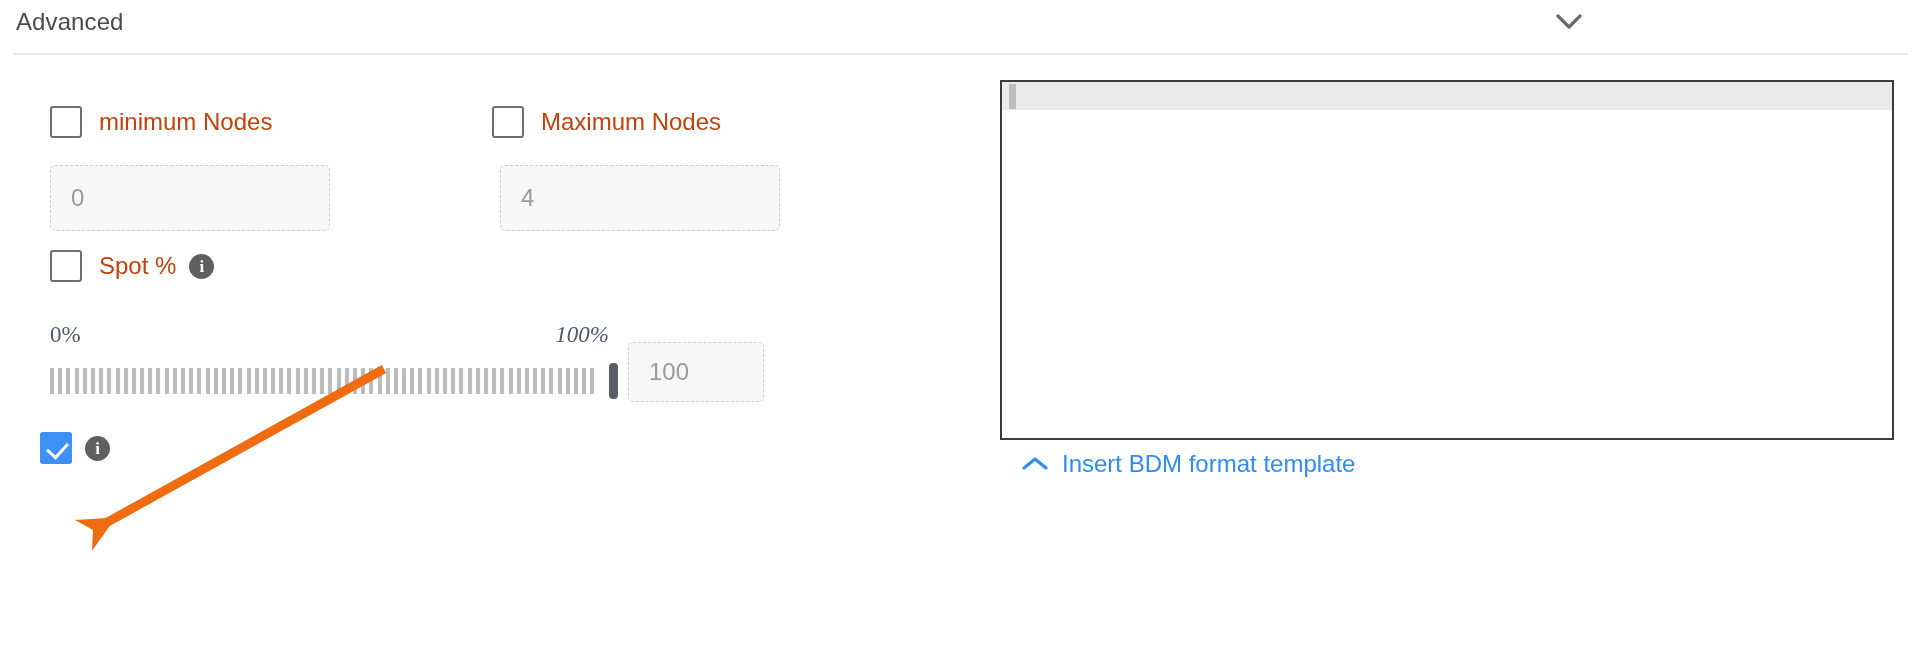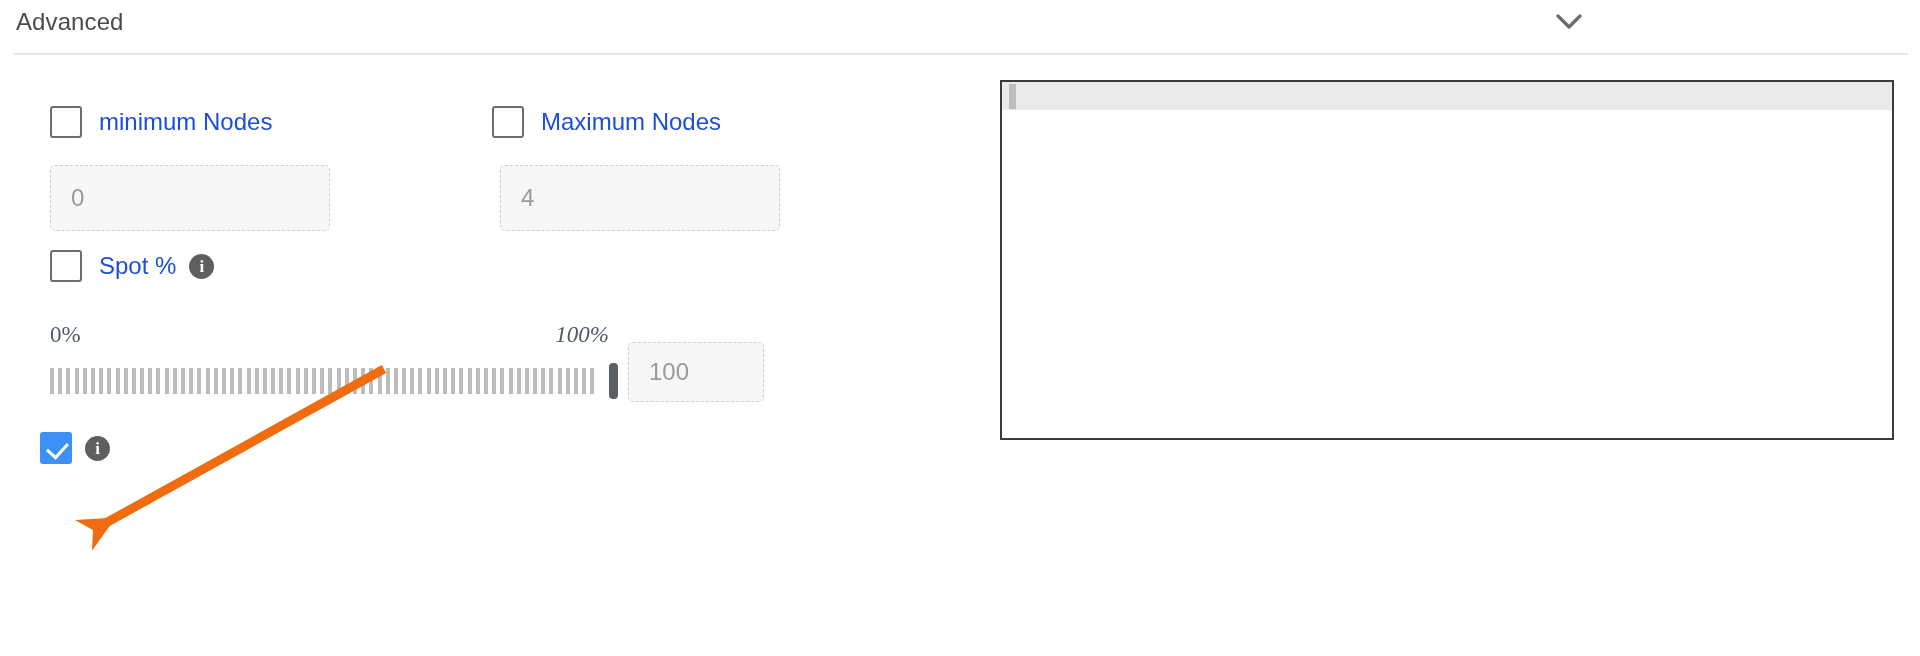--- a/index.html
+++ b/index.html
@@ -73,21 +73,21 @@
     position: absolute;
     left: 9px; top: 4px;
     width: 10px; height: 17px;
     border: solid #ffffff;
     border-width: 0 3.2px 3.2px 0;
     transform: rotate(42deg);
   }
   .cb-label {
     margin-left: 17px;
     font-size: 24px;
-    color: #1d4ed8;
+    color: #c2410c;
     white-space: nowrap;
   }
   .info-icon {
     margin-left: 13px;
     width: 25px; height: 25px;
     border-radius: 50%;
     background: #5f5f5f;
     color: #ffffff;
     font-size: 17px;
     font-weight: bold;
@@ -379,20 +379,28 @@
 
   <div class="right-col">
 
 
     <div class="code-editor">
       <div class="code-line-active"></div>
       <div class="code-gutter-cursor"></div>
       <div></div>
     </div>
 
+    <div class="insert-link">
+      <span>
+        <svg width="26" height="16" viewBox="0 0 26 16" aria-hidden="true">
+          <path d="M2 12 L13 3 L24 12" stroke="#2e8cf7" stroke-width="3" fill="none" stroke-linecap="round" stroke-linejoin="round"></path>
+        </svg>
+      </span>
+      <span>Insert BDM format template</span>
+    </div>
 
   </div>
 
   <svg class="annotation-arrow" viewBox="0 0 1920 656">
     <defs>
       <marker id="arrowhead" markerWidth="4.4" markerHeight="4.4" refX="1.6" refY="2.2" orient="auto">
         <path d="M4.2,0.25 L0.1,2.2 L4.2,4.15 L3.0,2.2 Z" fill="#ef6c10"></path>
       </marker>
     </defs>
     <line x1="384" y1="369" x2="104" y2="524" stroke="#ef6c10" stroke-width="9" stroke-linecap="butt" marker-end="url(#arrowhead)"></line>

